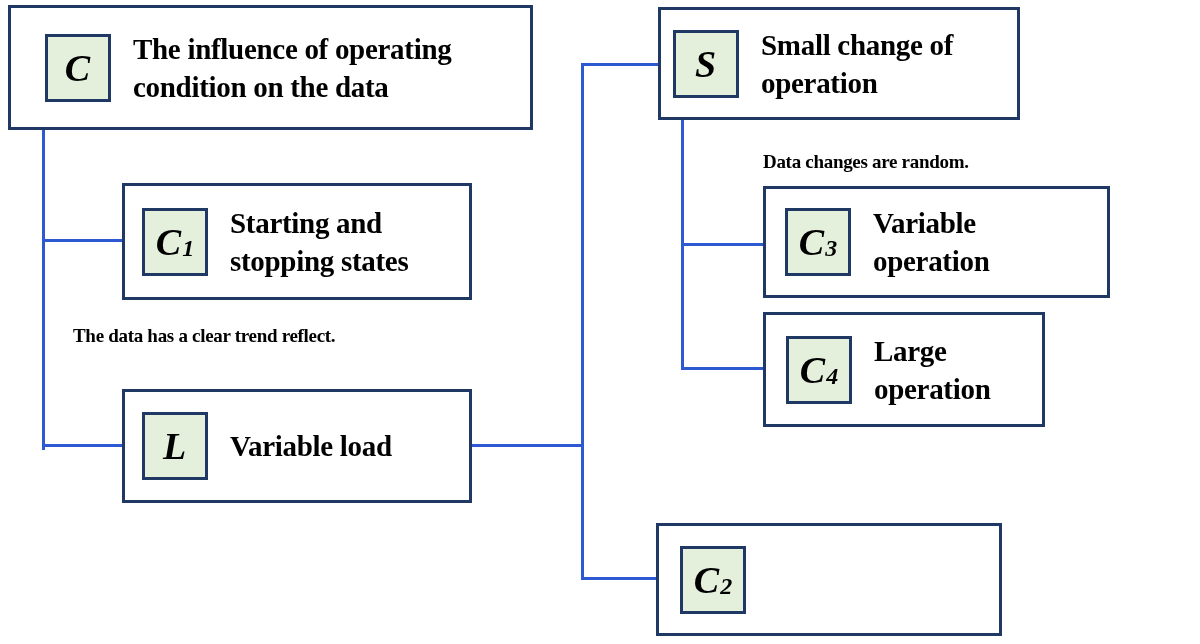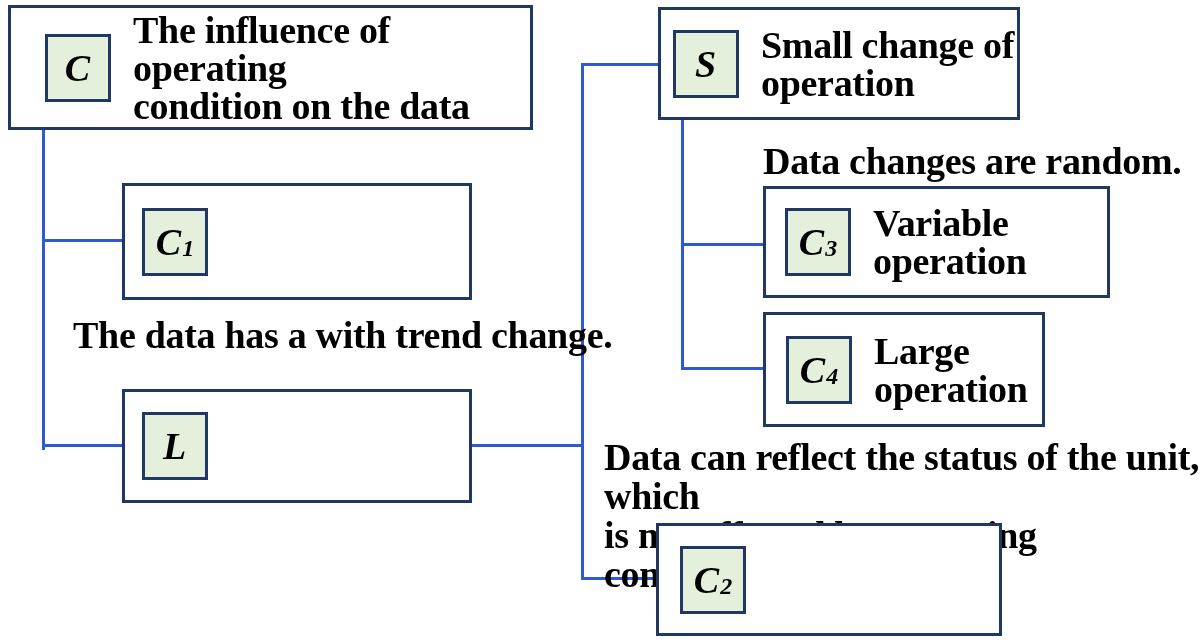--- a/index.html
+++ b/index.html
@@ -14,25 +14,25 @@
     background:#fff;display:flex;align-items:center;gap:22px;padding-left:17px;
   }
   .badge{
     box-sizing:border-box;width:66px;height:68px;flex:0 0 66px;
     background:var(--badge_fill,#e4f0dc);border:3px solid var(--badge_border,#1f3864);
     display:flex;align-items:center;justify-content:center;
     font-style:italic;font-weight:700;font-size:38px;line-height:1;
   }
   .badge sub{font-size:24px;line-height:1;position:relative;bottom:-6px;margin-left:1px;}
   .label{
-    font-weight:700;font-size:38px;line-height:38px;white-space:pre-wrap;
+    font-weight:700;font-size:29px;line-height:38px;white-space:pre-wrap;
     letter-spacing:-0.3px;
   }
   .caption{
-    position:absolute;font-weight:700;font-size:38px;line-height:39px;
+    position:absolute;font-weight:700;font-size:19px;line-height:39px;
     white-space:pre-wrap;letter-spacing:-0.3px;
   }
 </style>
 </head>
 <body>
 
 <div class="canvas">
 
   <div class="line" style="left:42px;top:130px;width:3px;height:320px"></div>
   <div class="line" style="left:42px;top:239px;width:80px;height:3px"></div>
@@ -53,29 +53,32 @@
       </span>
     <span class="label">The influence of operating
 condition on the data</span>
   </div>
 
   <div class="node" style="left:122px;top:183px;width:350px;height:117px">
     <span class="badge">
         <span>C</span>
         <sub>1</sub>
       </span>
+    <span class="label">Starting and
+stopping states</span>
   </div>
 
-  <div class="caption" style="left:73px;top:316px">The data has a with trend change.</div>
+  <div class="caption" style="left:73px;top:316px">The data has a clear trend reflect.</div>
 
   <div class="node" style="left:122px;top:389px;width:350px;height:114px">
     <span class="badge">
         <span>L</span>
         <sub></sub>
       </span>
+    <span class="label">Variable load</span>
   </div>
 
 
   <div class="node" style="left:658px;top:7px;width:362px;height:113px;padding-left:12px">
     <span class="badge">
         <span>S</span>
         <sub></sub>
       </span>
     <span class="label">Small change of
 operation</span>
@@ -94,22 +97,20 @@
 
   <div class="node" style="left:763px;top:312px;width:282px;height:115px;padding-left:20px">
     <span class="badge">
         <span>C</span>
         <sub>4</sub>
       </span>
     <span class="label">Large
 operation</span>
   </div>
 
-  <div class="caption" style="left:604px;top:438px">Data can reflect the status of the unit, which
-is not affected by operating conditions.</div>
 
   <div class="node" style="left:656px;top:523px;width:346px;height:113px;padding-left:21px">
     <span class="badge">
         <span>C</span>
         <sub>2</sub>
       </span>
   </div>
 
 </div>
 

